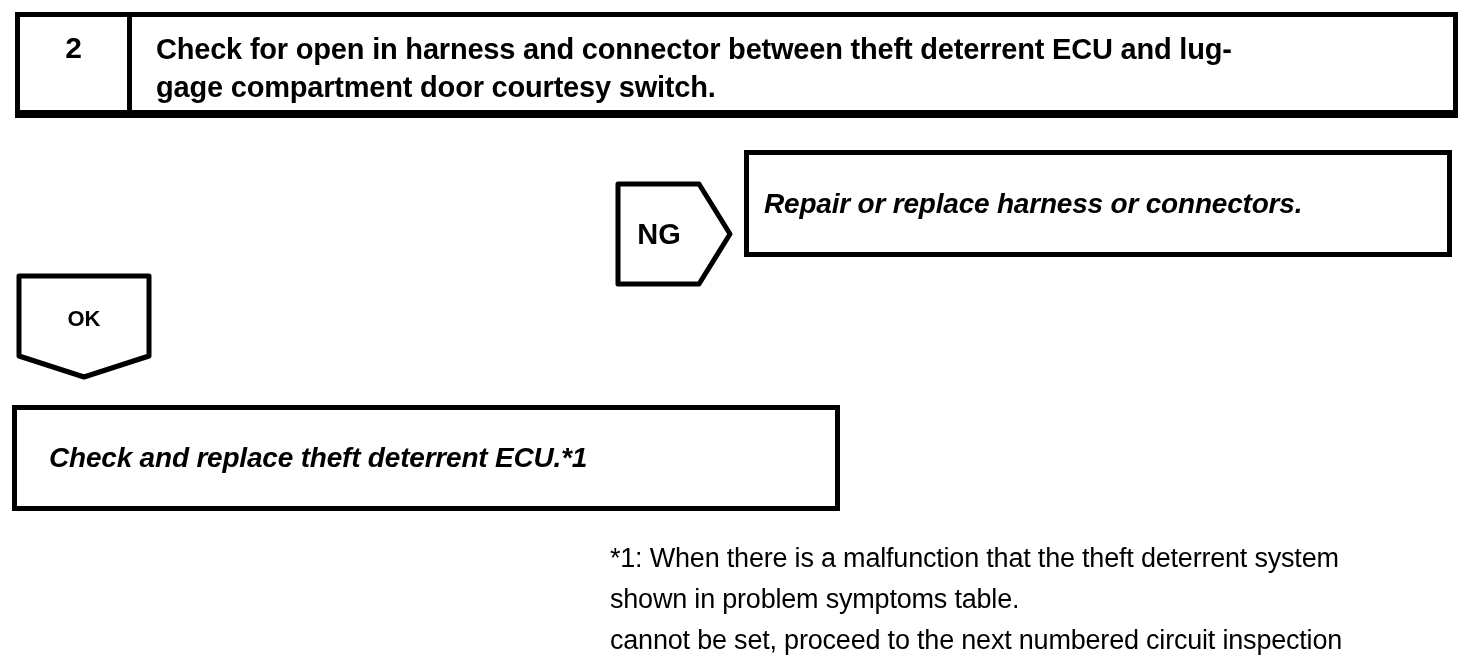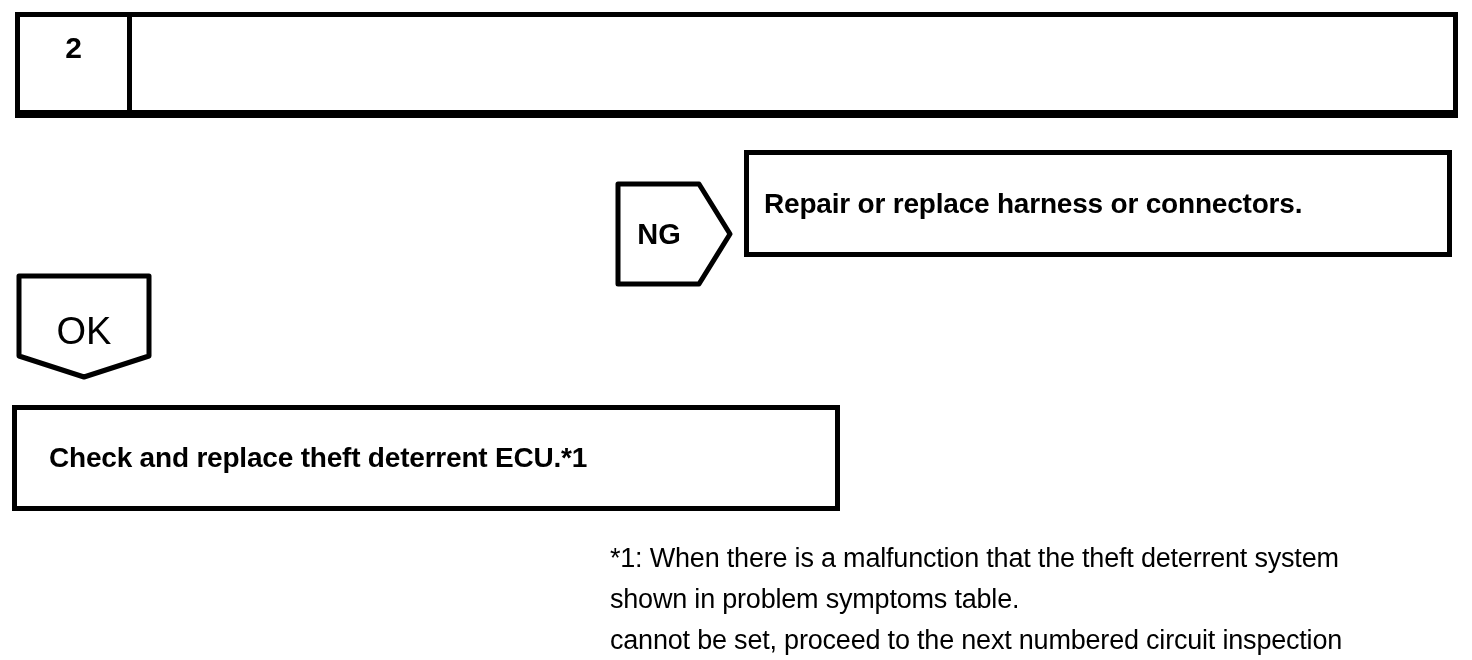--- a/index.html
+++ b/index.html
@@ -73,41 +73,42 @@
   .ok-arrow {
     position: absolute;
     left: 16px;
     top: 273px;
     width: 136px;
     height: 107px;
   }
   .ok-arrow svg { position: absolute; left: 0; top: 0; }
   .ok-label {
     position: absolute;
-    left: 0; top: 16px;
+    left: 0; top: 4px;
     width: 100%; height: 84px;
     display: flex;
     align-items: center;
     justify-content: center;
-    font-size: 38px;
-    font-weight: normal;
+    font-size: 22px;
+    font-weight: bold;
   }
 
   
   .action-box {
     position: absolute;
     box-sizing: border-box;
     border: 5px solid #000;
     background: #fff;
     display: flex;
     align-items: center;
     font-size: 28px;
     font-weight: bold;
     letter-spacing: -0.2px;
     white-space: nowrap;
+    font-style: italic;
   }
   .ng-action-box {
     left: 744px;
     top: 150px;
     width: 708px;
     height: 107px;
     padding-left: 15px;
   }
   .ok-action-box {
     left: 12px;
@@ -129,20 +130,24 @@
   }
   .footnote .line { white-space: nowrap; }
 </style>
 </head>
 <body>
 
 <div class="canvas">
 
   <div class="step-header">
     <div class="step-number-cell">2</div>
+    <div class="step-instruction">
+      <div class="line">Check for open in harness and connector between theft deterrent ECU and lug-</div>
+      <div class="line">gage compartment door courtesy switch.</div>
+    </div>
   </div>
 
   <div class="ng-arrow">
     <svg width="118" height="106" viewBox="0 0 118 106">
       <polygon points="3,3 84,3 115,53 84,103 3,103" fill="#ffffff" stroke="#000000" stroke-width="5" stroke-linejoin="round"></polygon>
     </svg>
     <div class="ng-label">NG</div>
   </div>
 
   <div class="action-box ng-action-box">

